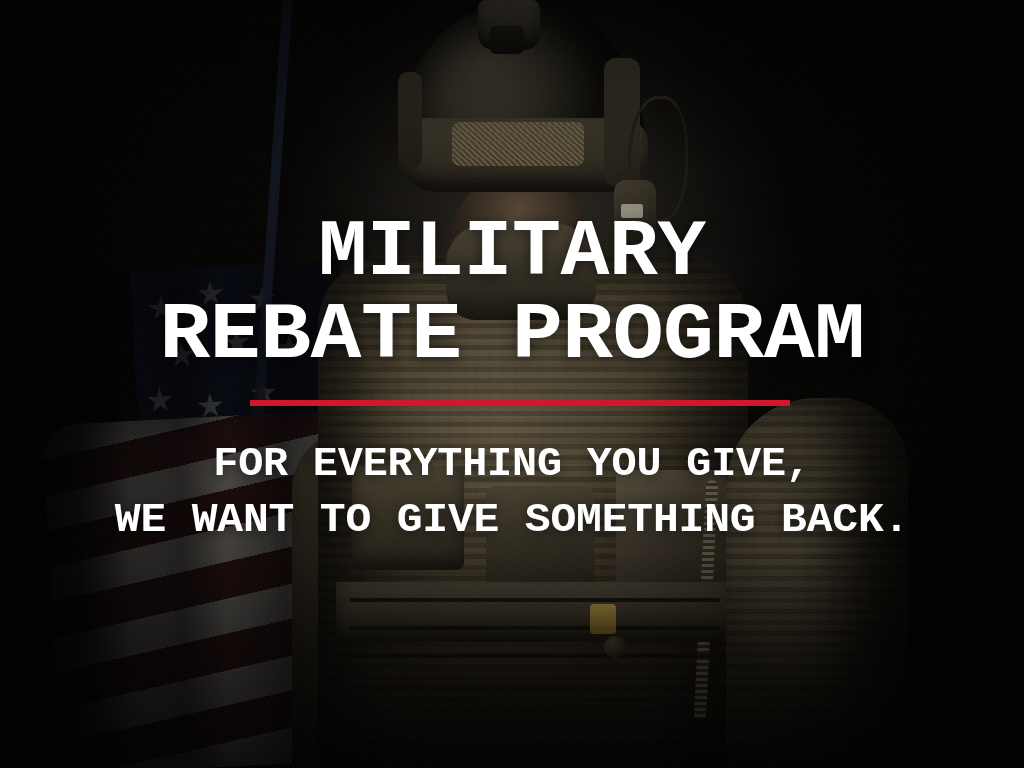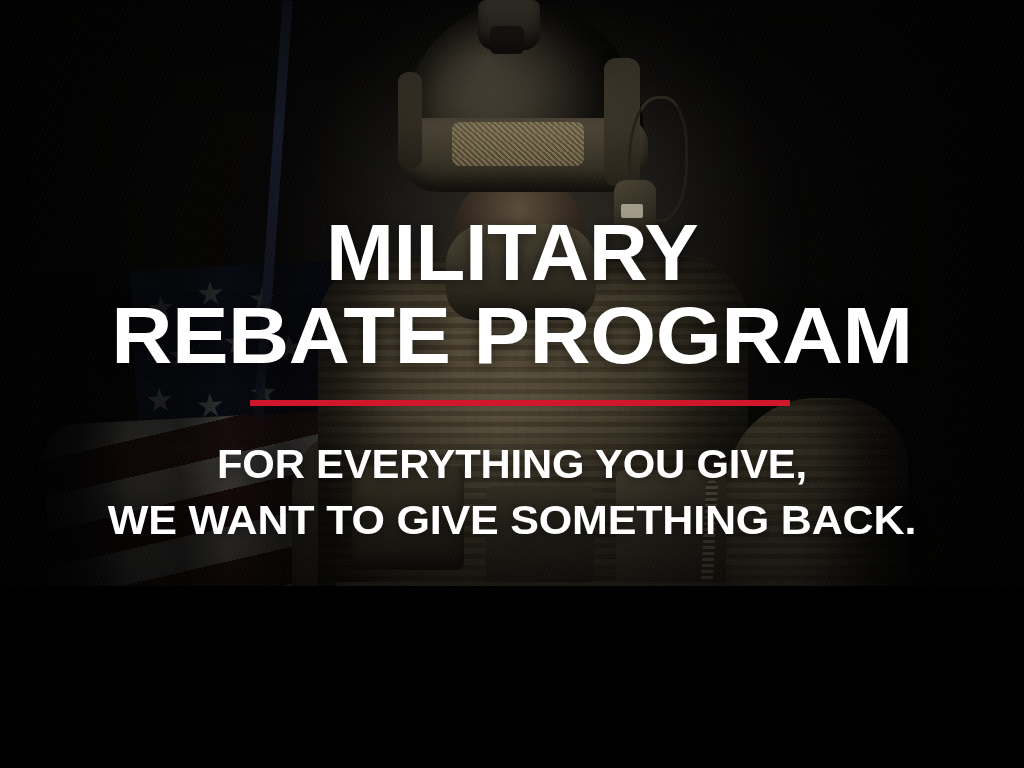--- a/index.html
+++ b/index.html
@@ -7,23 +7,24 @@
     padding: 0;
     background: #000;
   }
   body {
     font-family: "Liberation Sans", sans-serif;
   }
 
   #stage {
     position: relative;
     width: 1024px;
-    height: 586px;
+    height: 768px;
     overflow: hidden;
     background: #070605;
+    font-family: Liberation Mono, monospace;
   }
 
   
   .photo {
     position: absolute;
     inset: 0;
     overflow: hidden;
     background: #080706;
   }
 

